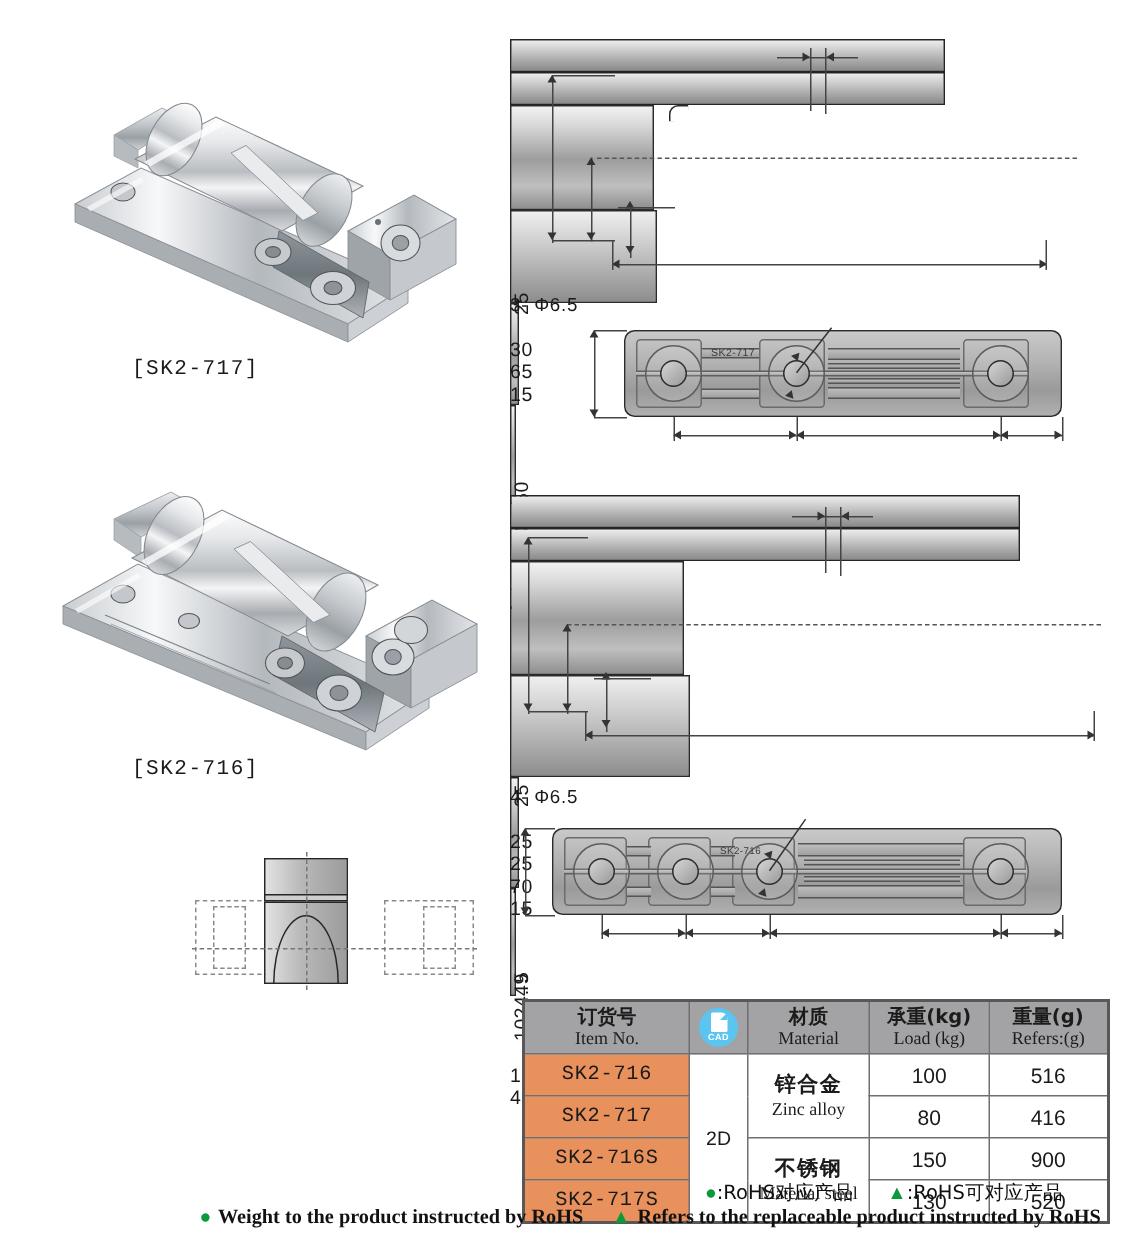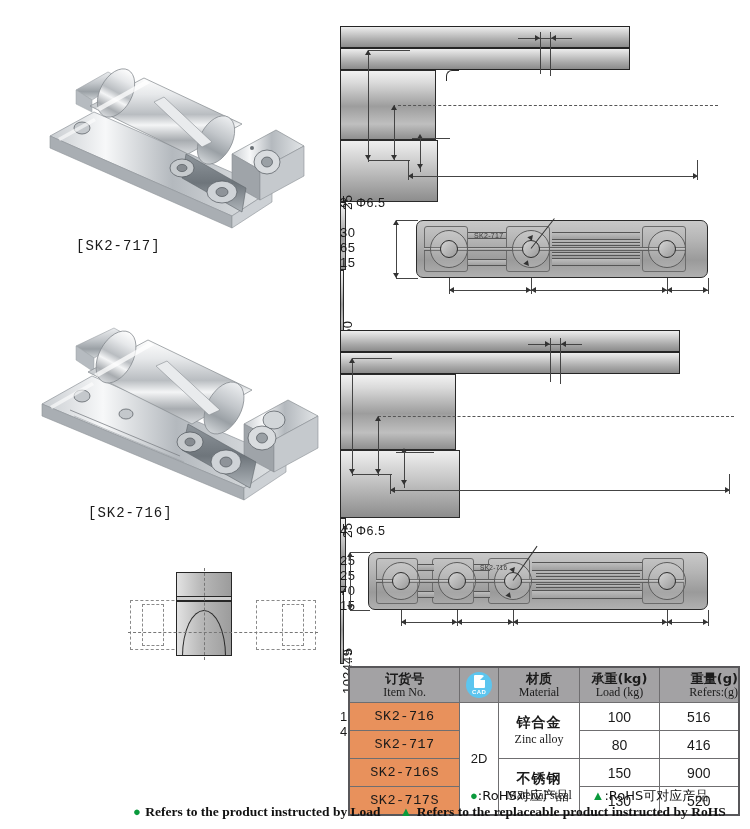--- a/index.html
+++ b/index.html
@@ -153,21 +153,21 @@
         <ellipse cx="231" cy="112" rx="13" ry="12" fill="#d9dcdf"></ellipse>
         <ellipse cx="231" cy="112" rx="5.5" ry="5" fill="#9aa0a5"></ellipse>
         <ellipse cx="46" cy="78" rx="8" ry="6" fill="#c4c8cc"></ellipse>
       </g>
       <circle cx="216" cy="98" r="2" fill="#6a7075"></circle>
 
       <polygon points="60,58 110,30 114,33 64,61" fill="#ffffff" opacity="0.75"></polygon>
       <polygon points="22,88 58,68 60,71 24,91" fill="#ffffff" opacity="0.6"></polygon>
     </svg>
   </div>
-  <div class="plabel" style="left:76px;top:238px;">[SK2-717]</div>
+  <div class="plabel" style="left:88px;top:238px;">[SK2-717]</div>
 
   <div class="photo" style="left:30px;top:316px;width:300px;height:185px;">
     <svg width="300" height="185" viewBox="0 0 300 185">
 
       <polygon points="46,30 84,12 102,22 64,42" fill="url(#chrome3)" stroke="#9aa0a5" stroke-width="0.6"></polygon>
       <polygon points="46,30 64,42 64,56 46,44" fill="#b6bbc0" stroke="#9aa0a5" stroke-width="0.5"></polygon>
 
       <polygon points="12,88 62,60 256,144 214,172" fill="url(#chrome2)" stroke="#8e9399" stroke-width="0.7"></polygon>
       <polygon points="12,88 12,100 214,184 214,172" fill="#a9aeb3" stroke="#8e9399" stroke-width="0.6"></polygon>
       <polygon points="214,172 256,144 256,156 214,184" fill="#cdd1d5" stroke="#8e9399" stroke-width="0.6"></polygon>
@@ -459,21 +459,21 @@
           </span>
         </th>
         <th style="width:82px;">
           <span class="cn">材质</span>
           <span class="en">Material</span>
         </th>
         <th style="width:80px;">
           <span class="cn">承重(kg)</span>
           <span class="en">Load (kg)</span>
         </th>
-        <th style="width:80px;text-align:right;">
+        <th style="width:80px;">
           <span class="cn">重量(g)</span>
           <span class="en">Refers:(g)</span>
         </th>
       </tr>
     </thead>
     <tbody>
       <tr>
         <td class="item-cell">SK2-716</td>
         <td class="twod" rowspan="4">2D</td>
         <td class="mat-cell" rowspan="2">
@@ -506,19 +506,19 @@
   </table>
 
   <div class="legend" style="left:470px;top:786px;">
     <span class="mk-circle">●</span><span class="lg-cn">:RoHS对应产品</span>
     <span style="display:inline-block;width:14px;"></span>
     <span class="mk-tri">▲</span><span class="lg-cn">:RoHS可对应产品</span>
   </div>
 
   <div class="legend" style="left:133px;top:802px;">
     <span class="mk-circle">●</span>
-    <span class="lg-en">Refers to the product instructed by Load</span>
+    <span class="lg-en">Weight to the product instructed by RoHS</span>
     <span style="display:inline-block;width:10px;"></span>
     <span class="mk-tri">▲</span>
     <span class="lg-en">Refers to the replaceable product instructed by RoHS</span>
   </div>
 
 </div>
 
 </body></html>

